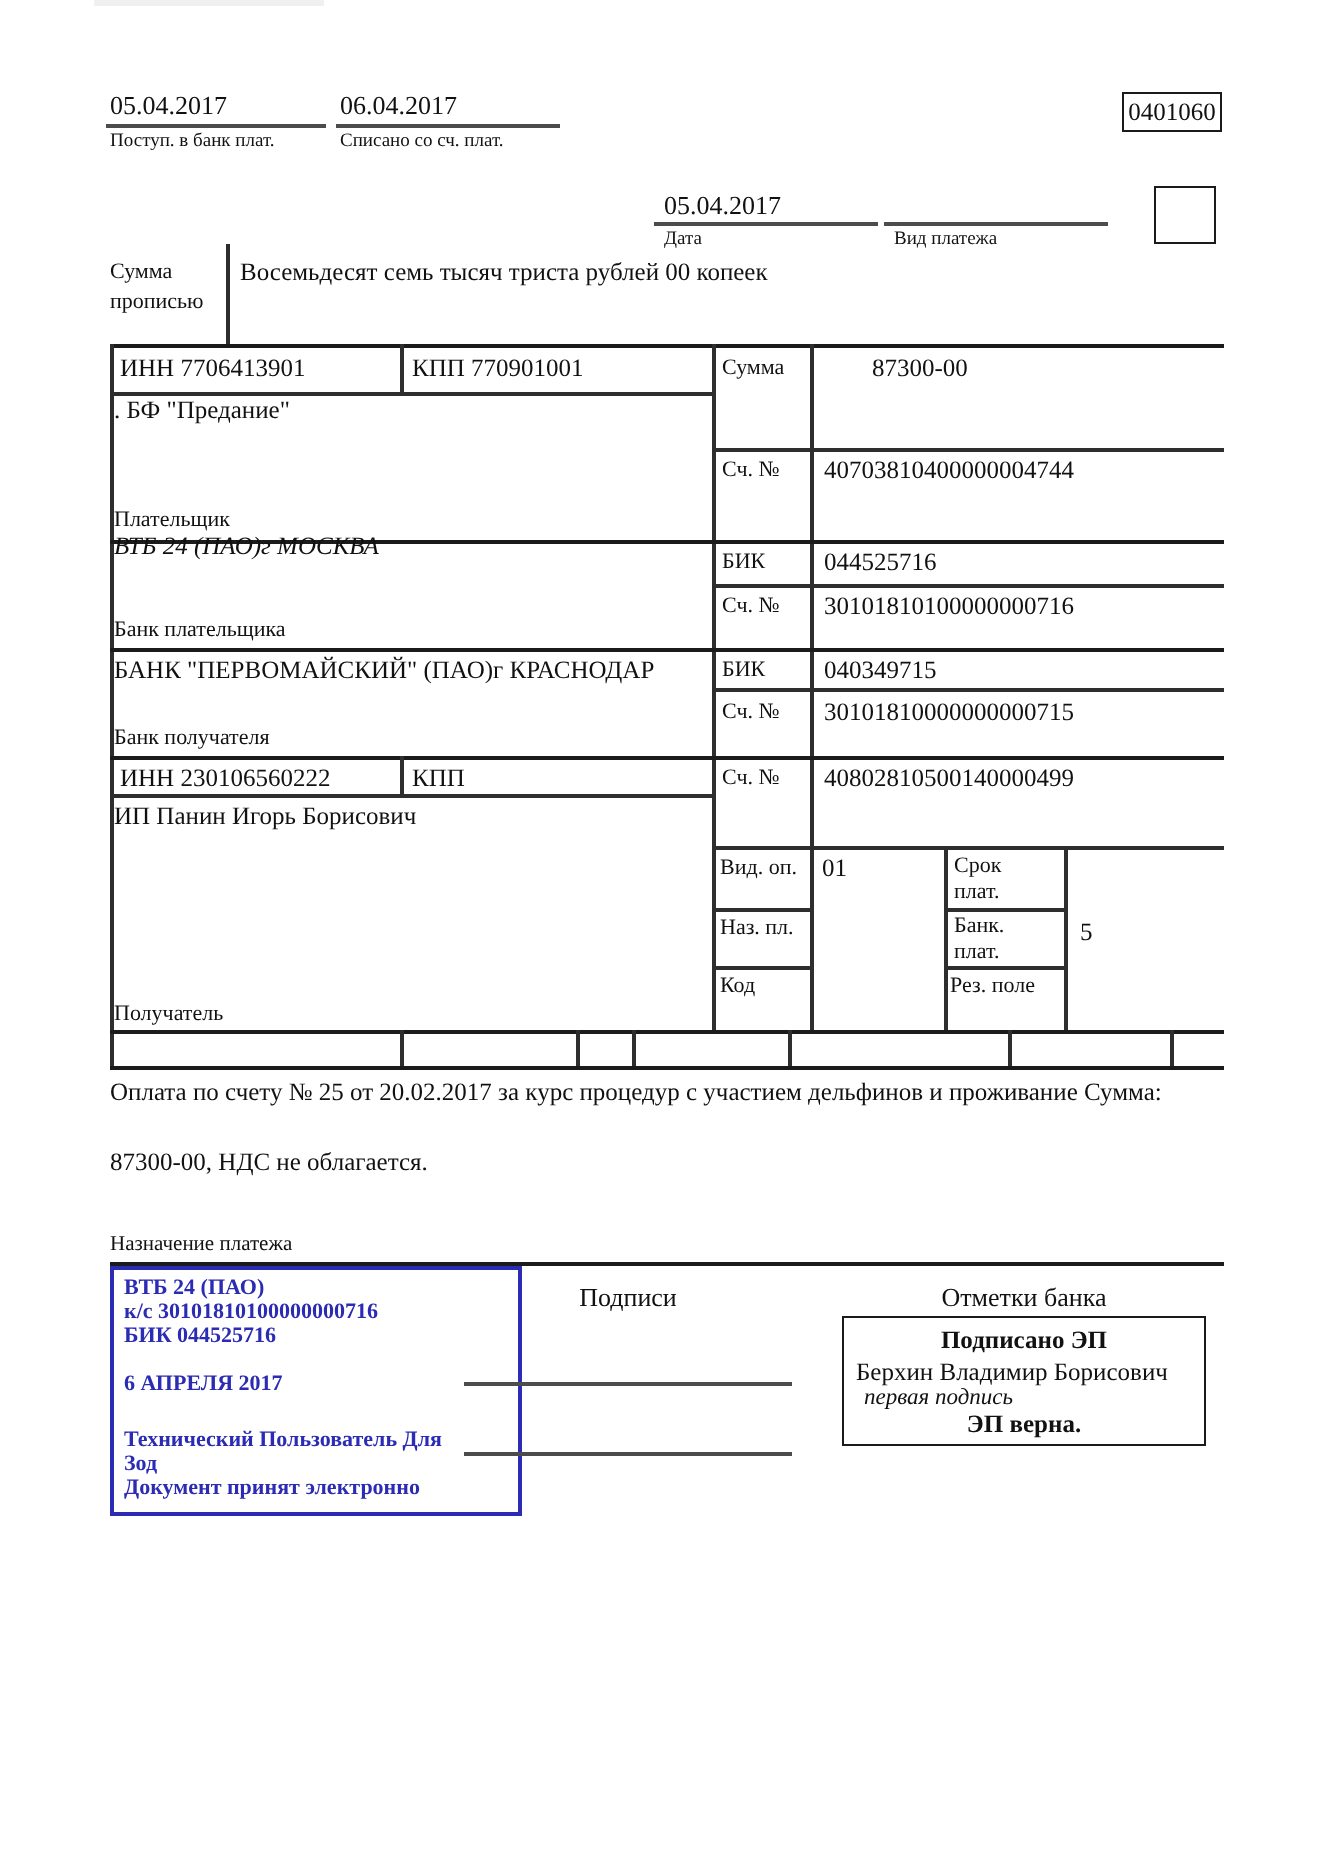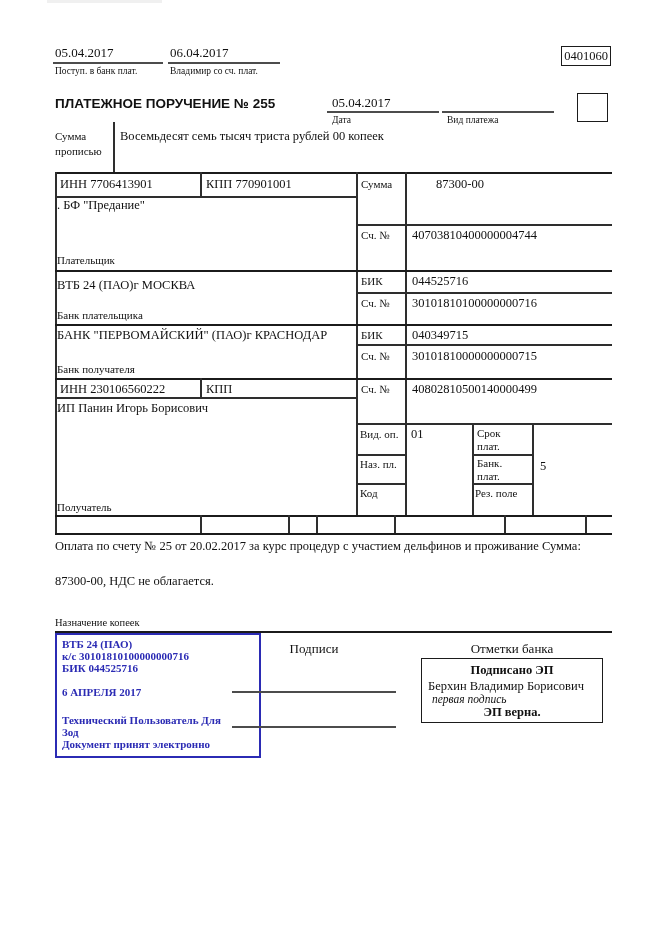--- a/index.html
+++ b/index.html
@@ -29,27 +29,26 @@
 <div class="page">
 
   <div class="smudge" style="left:47px;top:0;width:115px;height:3px;"></div>
 
   <div class="abs t13" style="left:55px;top:45px;">05.04.2017</div>
   <div class="hl gray" style="left:53px;top:62px;width:110px;height:2px;"></div>
   <div class="abs t9" style="left:55px;top:66px;">Поступ. в банк плат.</div>
 
   <div class="abs t13" style="left:170px;top:45px;">06.04.2017</div>
   <div class="hl gray" style="left:168px;top:62px;width:112px;height:2px;"></div>
-  <div class="abs t9" style="left:170px;top:66px;">Владимир со сч. плат.</div>
+  <div class="abs t9" style="left:170px;top:66px;">Списано со сч. плат.</div>
 
   <div class="box" style="left:561px;top:46px;width:48px;height:18px;line-height:18px;">
     <div class="t12 center">0401060</div>
   </div>
 
-  <div class="abs t13 bold sans" style="left:55px;top:96px;font-size:13.5px;">ПЛАТЕЖНОЕ ПОРУЧЕНИЕ № 255</div>
   <div class="abs t13" style="left:332px;top:95px;">05.04.2017</div>
   <div class="hl gray" style="left:327px;top:111px;width:112px;height:2px;"></div>
   <div class="abs t9" style="left:332px;top:115px;">Дата</div>
   <div class="hl gray" style="left:442px;top:111px;width:112px;height:2px;"></div>
   <div class="abs t9" style="left:447px;top:115px;">Вид платежа</div>
   <div class="box" style="left:577px;top:93px;width:29px;height:27px;"></div>
 
   <div class="abs t11" style="left:55px;top:130px;">Сумма</div>
   <div class="abs t11" style="left:55px;top:145px;">прописью</div>
   <div class="vl" style="left:113px;top:122px;height:50px;"></div>
@@ -92,21 +91,21 @@
 
   <div class="abs t12" style="left:60px;top:177px;">ИНН 7706413901</div>
   <div class="abs t12" style="left:206px;top:177px;">КПП 770901001</div>
   <div class="abs t11" style="left:361px;top:178px;">Сумма</div>
   <div class="abs t12" style="left:436px;top:177px;">87300-00</div>
   <div class="abs t12" style="left:57px;top:198px;">. БФ "Предание"</div>
   <div class="abs t11" style="left:361px;top:229px;">Сч. №</div>
   <div class="abs t12" style="left:412px;top:228px;">40703810400000004744</div>
   <div class="abs t11" style="left:57px;top:254px;">Плательщик</div>
 
-  <div class="abs t12" style="left:57px;top:278px;">ВТБ 24 (ПАО)г МОСКВА</div>
+  <div class="abs t12" style="left:57px;top:266px;font-style:italic;">ВТБ 24 (ПАО)г МОСКВА</div>
   <div class="abs t11" style="left:361px;top:275px;">БИК</div>
   <div class="abs t12" style="left:412px;top:274px;">044525716</div>
   <div class="abs t11" style="left:361px;top:297px;">Сч. №</div>
   <div class="abs t12" style="left:412px;top:296px;">30101810100000000716</div>
   <div class="abs t11" style="left:57px;top:309px;">Банк плательщика</div>
 
   <div class="abs t12" style="left:57px;top:328px;">БАНК "ПЕРВОМАЙСКИЙ" (ПАО)г КРАСНОДАР</div>
   <div class="abs t11" style="left:361px;top:329px;">БИК</div>
   <div class="abs t12" style="left:412px;top:328px;">040349715</div>
   <div class="abs t11" style="left:361px;top:350px;">Сч. №</div>
@@ -126,21 +125,21 @@
   <div class="abs t11" style="left:360px;top:458px;">Наз. пл.</div>
   <div class="abs t11" style="left:477px;top:457px;">Банк.</div>
   <div class="abs t11" style="left:477px;top:470px;">плат.</div>
   <div class="abs t12" style="left:540px;top:459px;">5</div>
   <div class="abs t11" style="left:360px;top:487px;">Код</div>
   <div class="abs t11" style="left:475px;top:487px;">Рез. поле</div>
   <div class="abs t11" style="left:57px;top:501px;">Получатель</div>
 
   <div class="abs t12" style="left:55px;top:539px;">Оплата по счету № 25 от 20.02.2017 за курс процедур с участием дельфинов и проживание Сумма:</div>
   <div class="abs t12" style="left:55px;top:574px;text-align:center;">87300-00, НДС не облагается.</div>
-  <div class="abs t10" style="left:55px;top:617px;">Назначение копеек</div>
+  <div class="abs t10" style="left:55px;top:617px;">Назначение платежа</div>
   <div class="hl heavy" style="left:55px;top:631px;width:557px;"></div>
 
   <div class="stampbox" style="left:55px;top:633px;width:172px;height:121px;">
     <div class="abs t11 bold blue" style="left:5px;top:3px;">ВТБ 24 (ПАО)</div>
     <div class="abs t11 bold blue" style="left:5px;top:15px;">к/с 30101810100000000716</div>
     <div class="abs t11 bold blue" style="left:5px;top:27px;">БИК 044525716</div>
     <div class="abs t11 bold blue" style="left:5px;top:51px;">6 АПРЕЛЯ 2017</div>
     <div class="abs t11 bold blue" style="left:5px;top:79px;">Технический Пользователь Для</div>
     <div class="abs t11 bold blue" style="left:5px;top:91px;">Зод</div>
     <div class="abs t11 bold blue" style="left:5px;top:103px;">Документ принят электронно</div>

